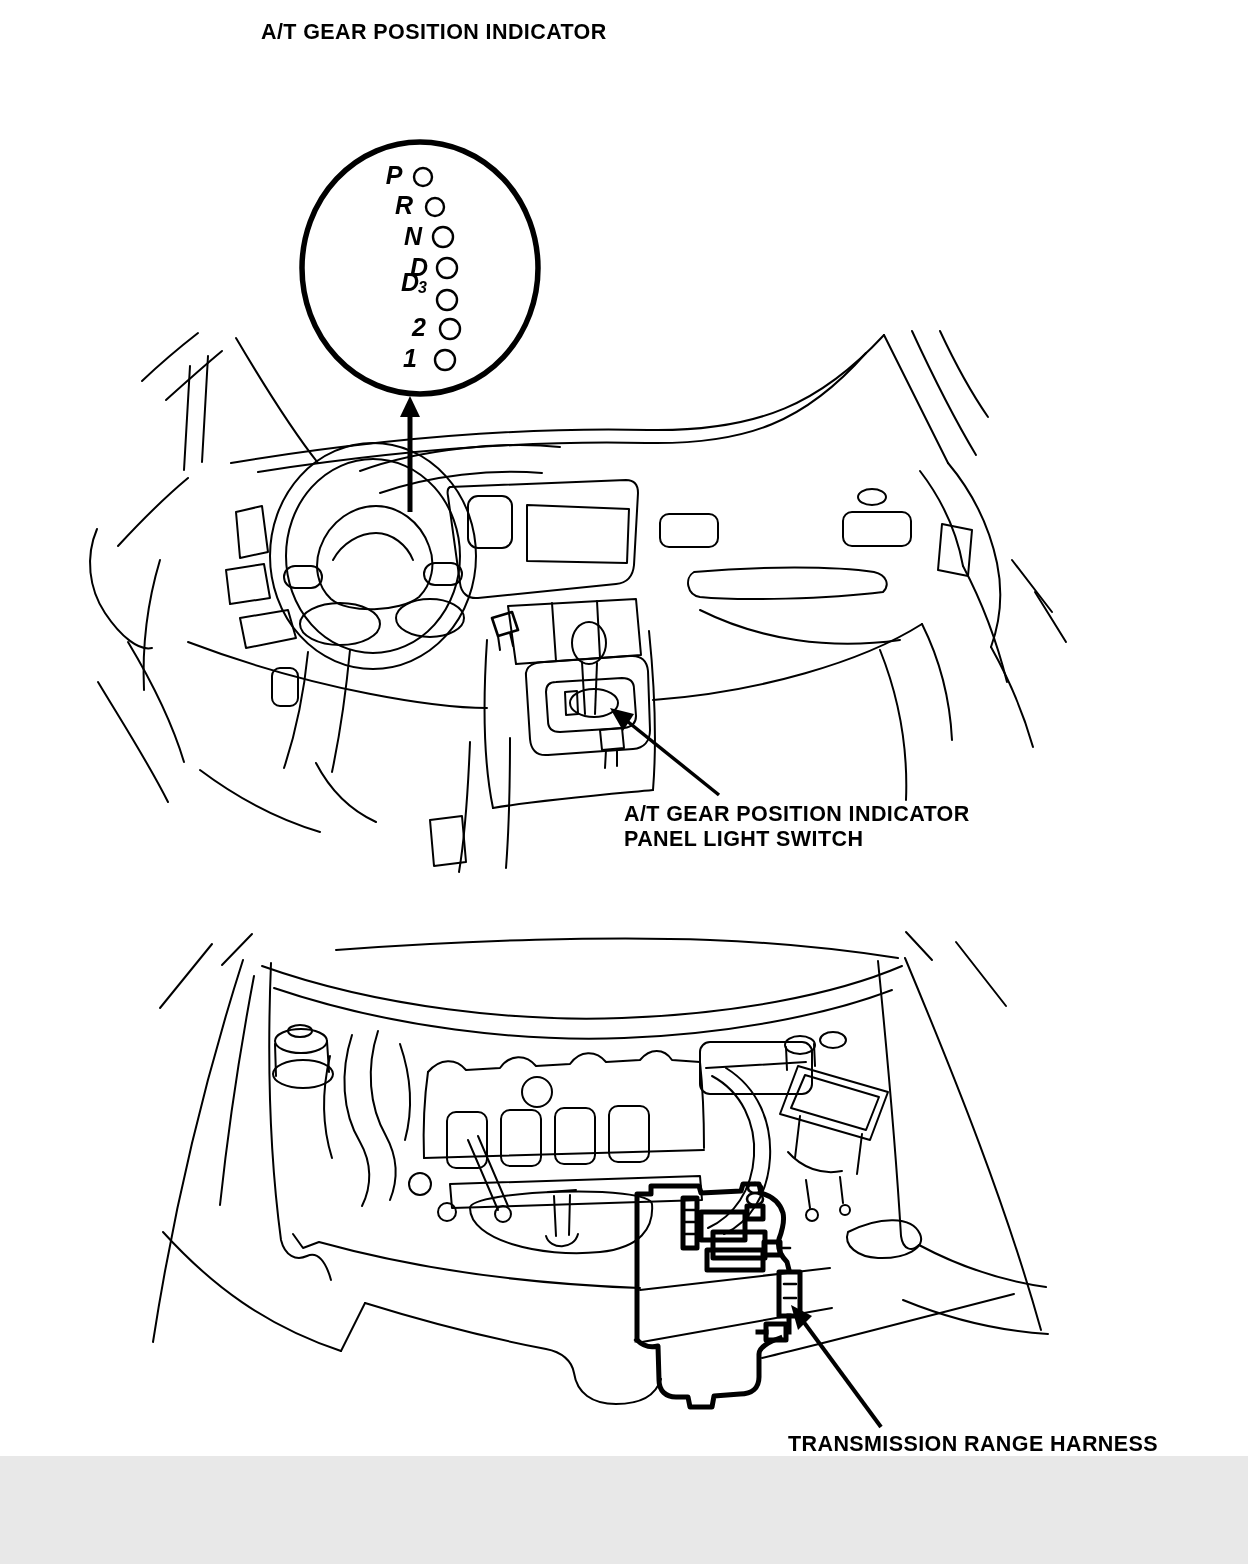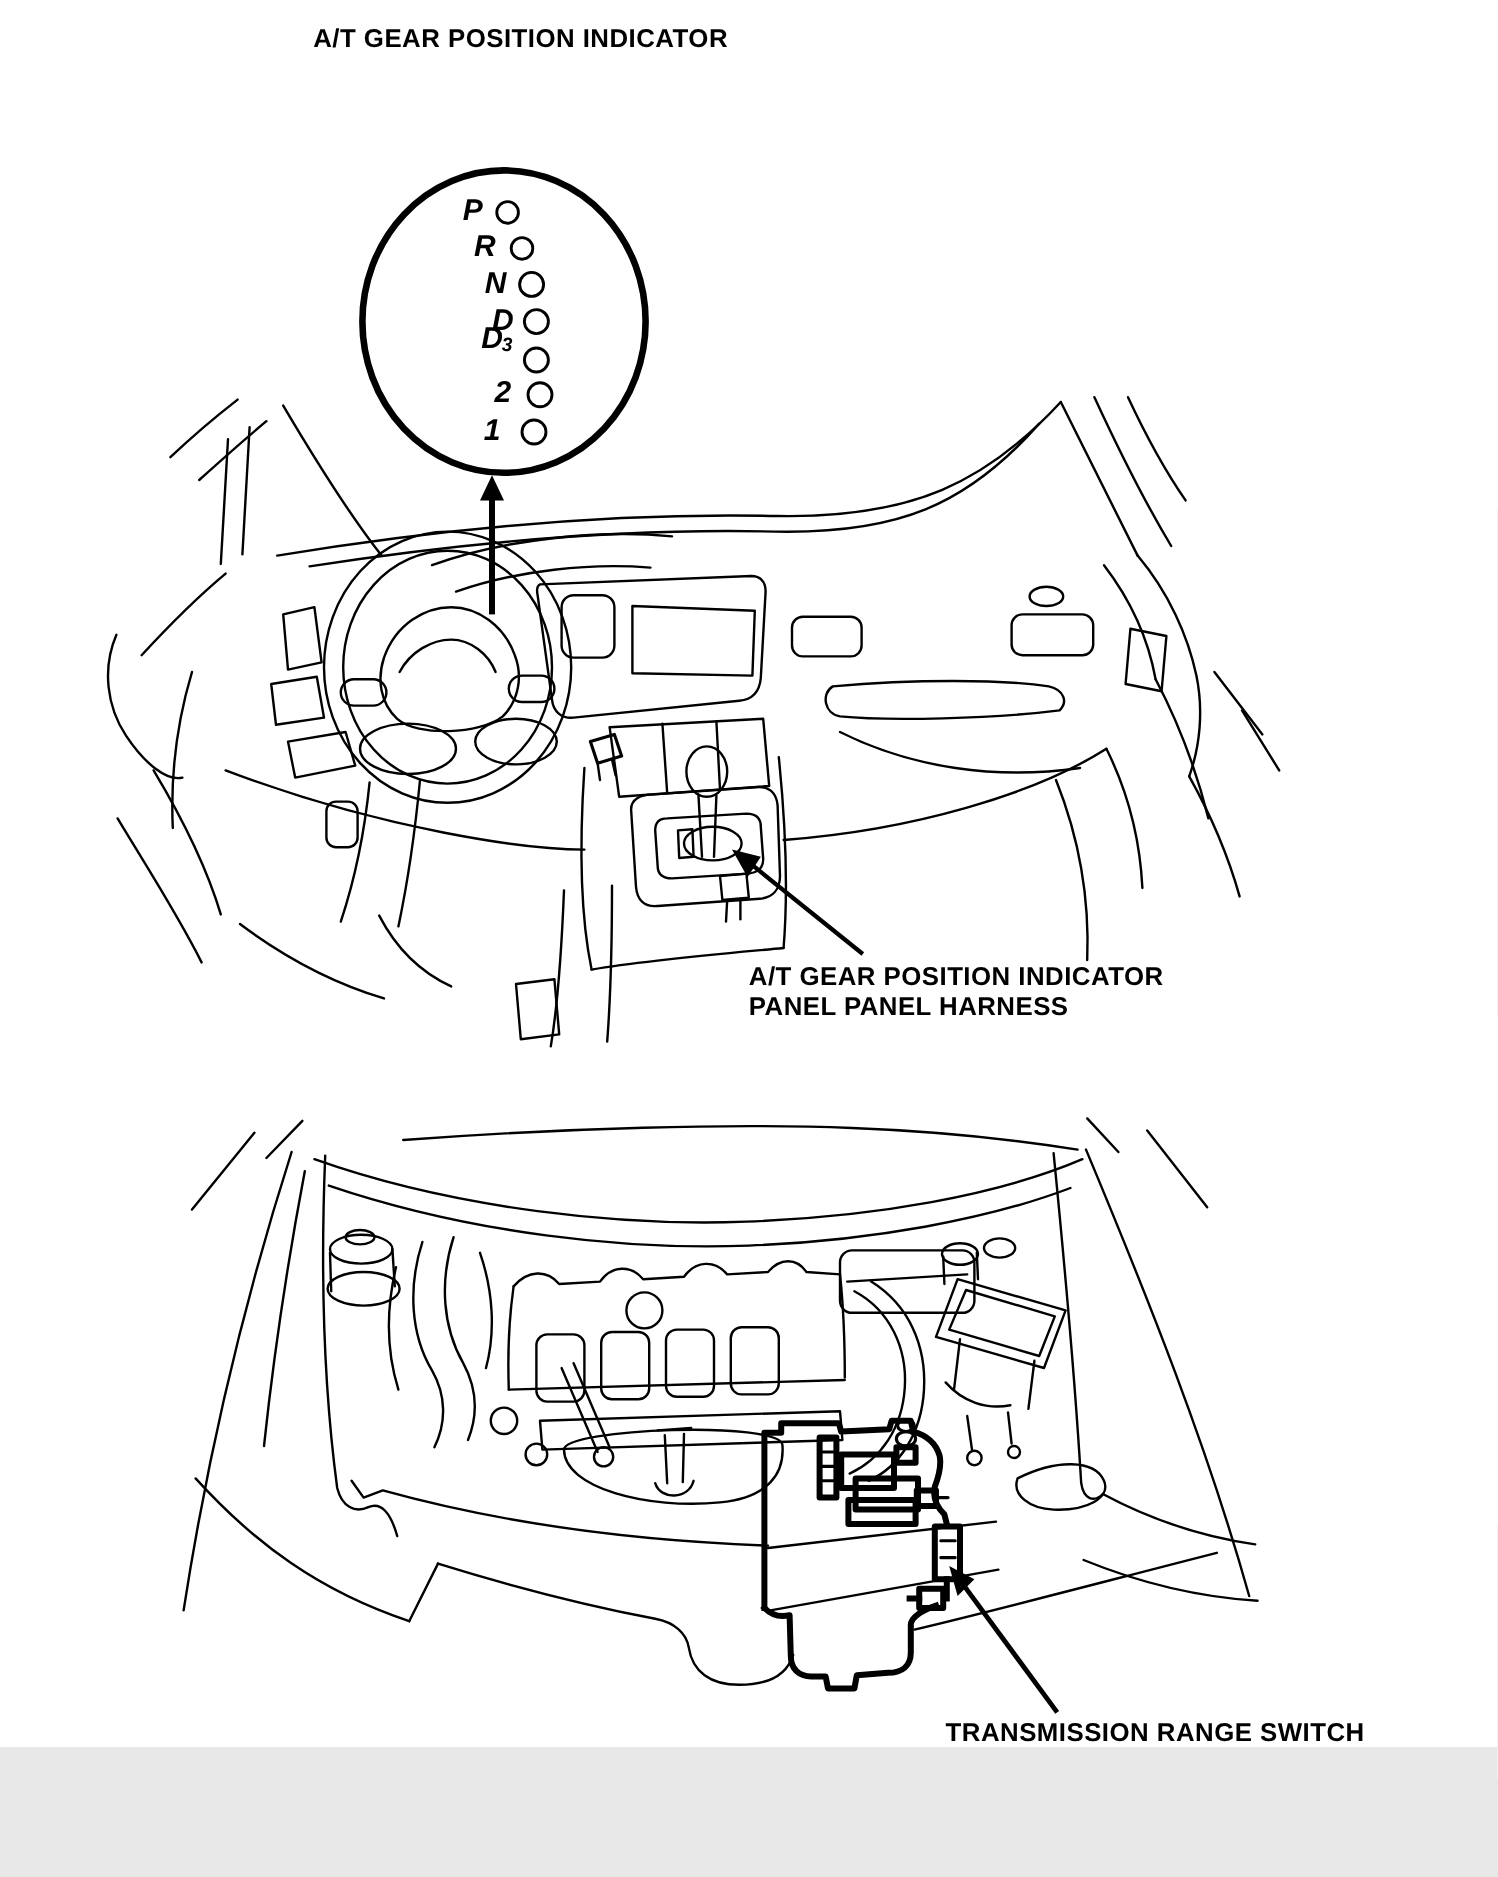--- a/index.html
+++ b/index.html
@@ -264,17 +264,17 @@
     <span class="gear" style="left:404px;top:207px;">R</span>
     <span class="gear" style="left:413px;top:238px;">N</span>
     <span class="gear" style="left:419px;top:269px;">D</span>
     <span class="gear" style="left:414px;top:284px;"><span>D</span><span class="sub">3</span></span>
     <span class="gear" style="left:419px;top:329px;">2</span>
     <span class="gear" style="left:410px;top:360px;">1</span>
   </div>
 
   <div class="lbl" style="left:624px;top:802px;">
     <div>A/T GEAR POSITION INDICATOR</div>
-    <div>PANEL PANEL HARNESS</div>
+    <div>PANEL LIGHT SWITCH</div>
   </div>
 
-  <div class="lbl" style="left:788px;top:1432px;">TRANSMISSION RANGE SWITCH</div>
+  <div class="lbl" style="left:788px;top:1432px;">TRANSMISSION RANGE HARNESS</div>
 </div>
 
 </body></html>

